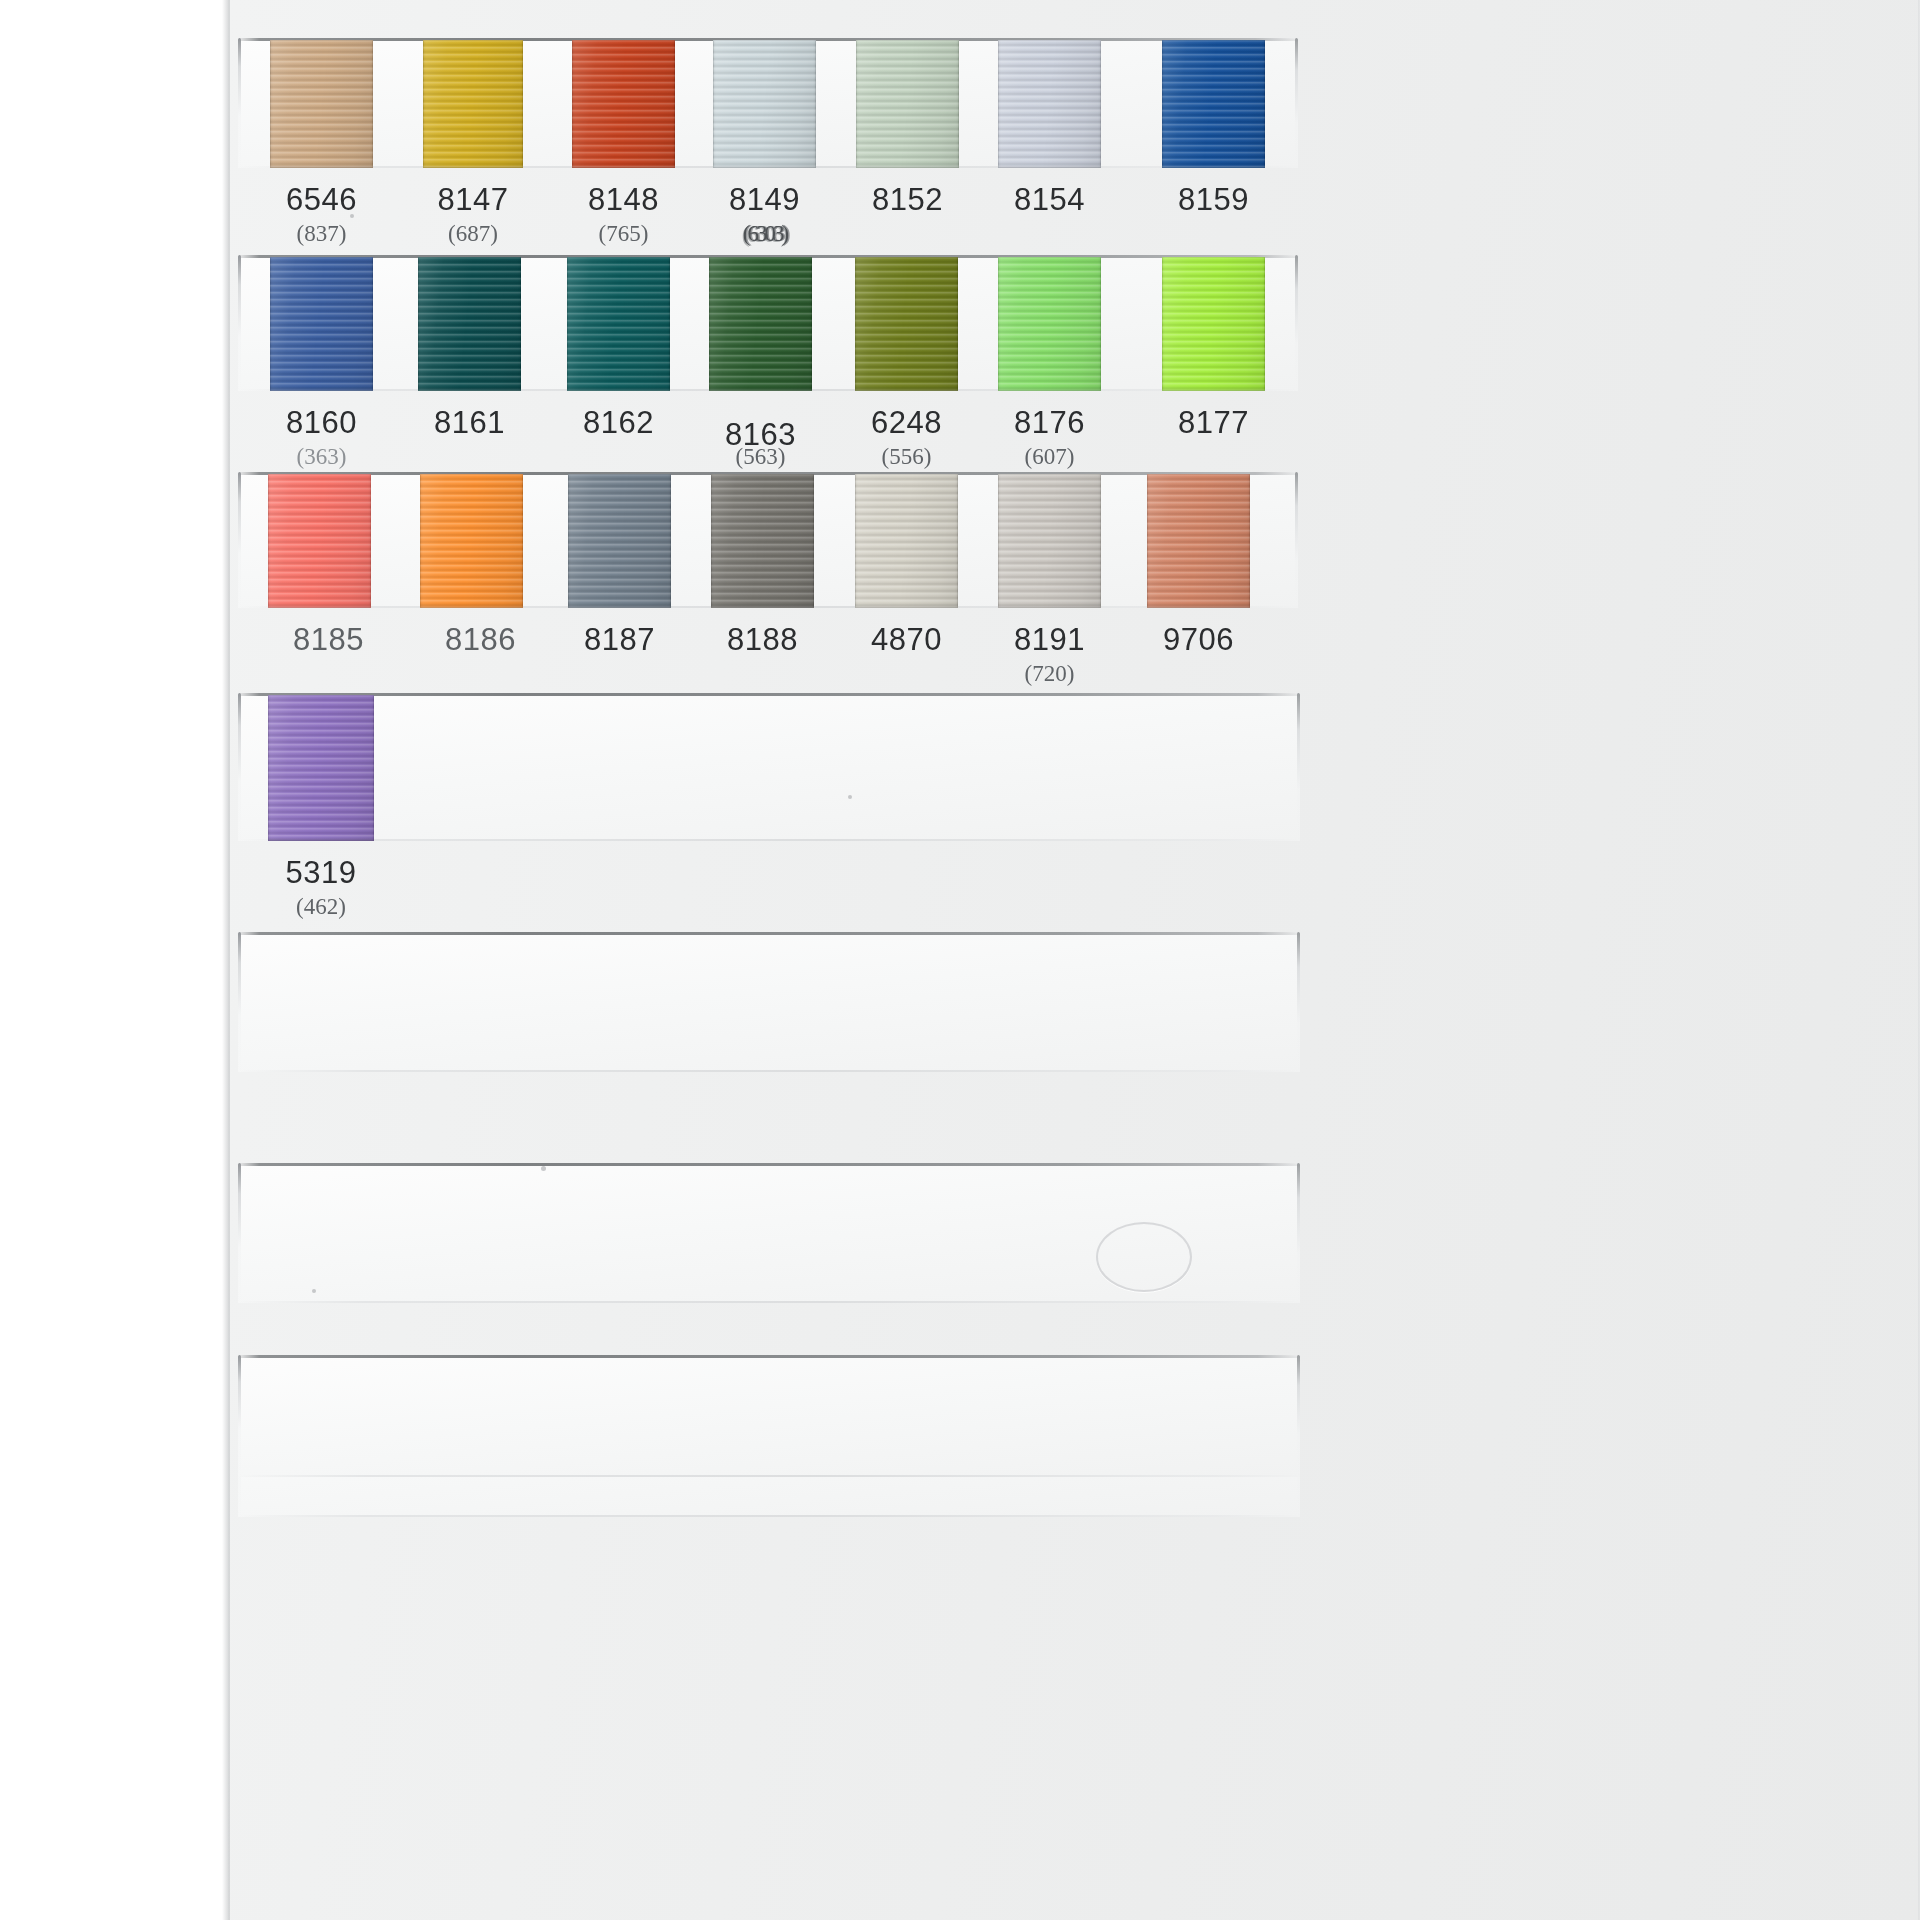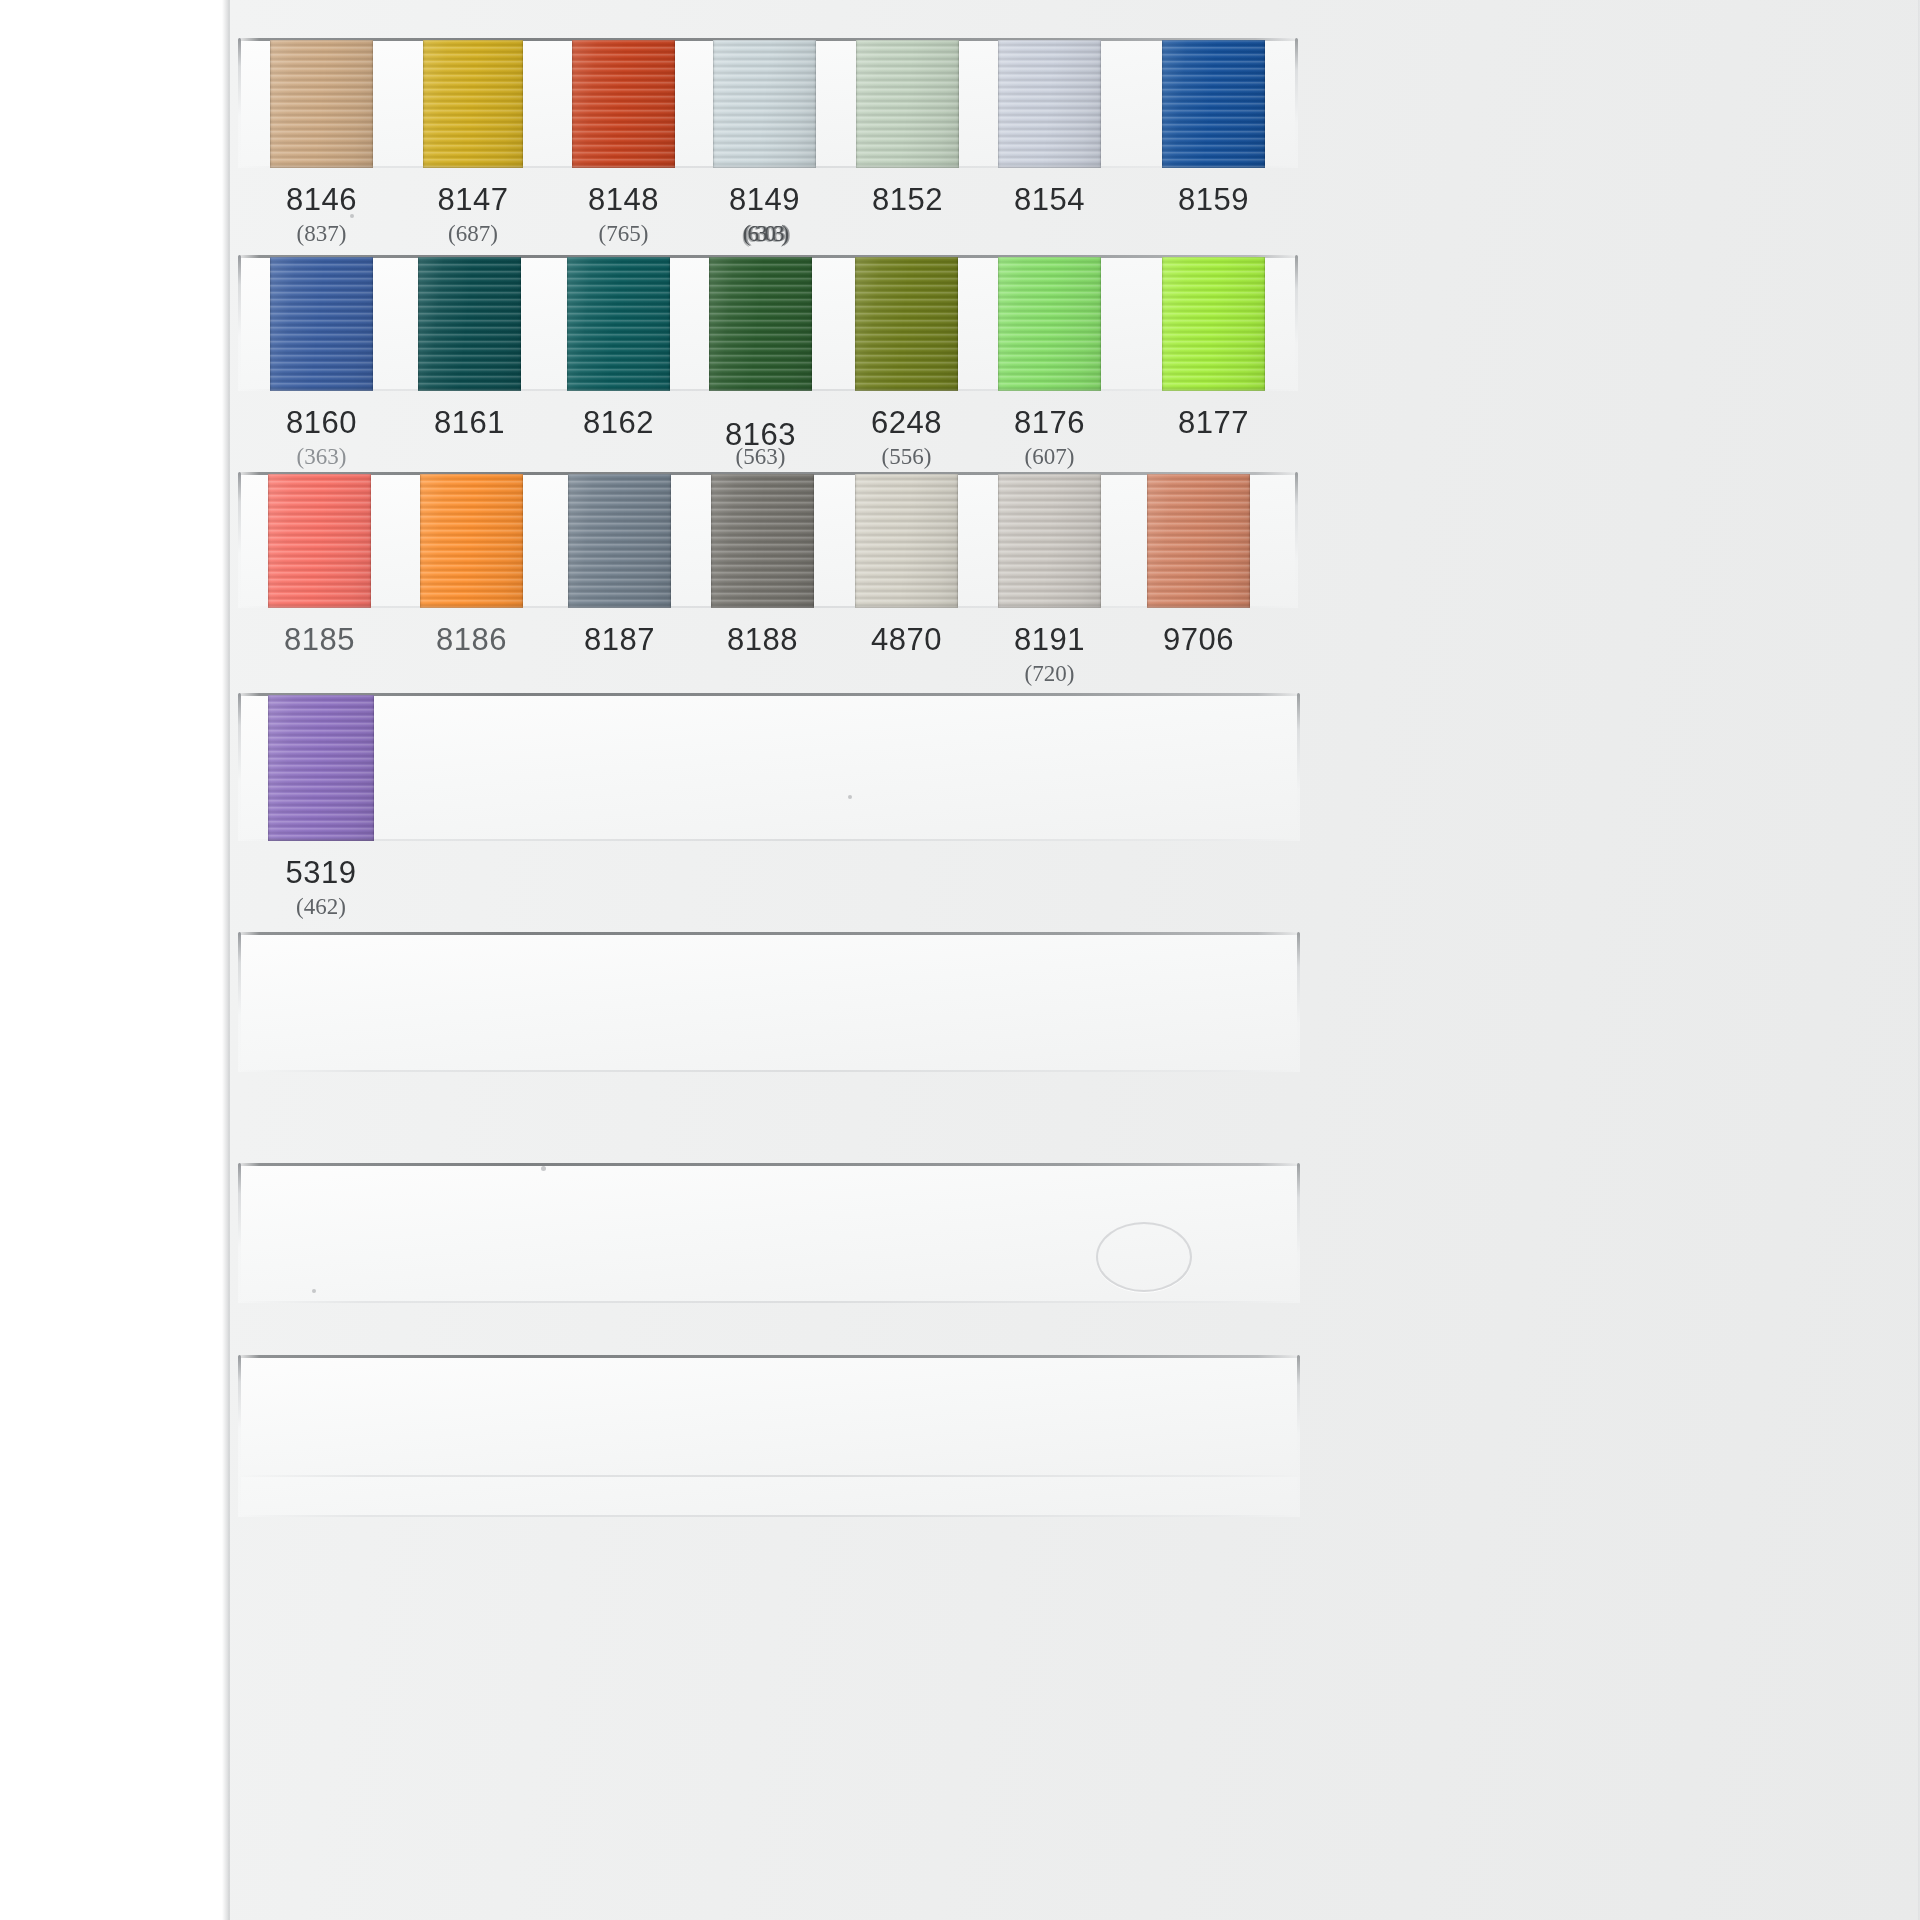--- a/index.html
+++ b/index.html
@@ -100,21 +100,21 @@
   
   .label{
     position:absolute;
     text-align:center;
     color:#2b2d2f;
     font-size:31px;
     letter-spacing:.5px;
     line-height:1;
     white-space:nowrap;
   }
-  .label.soft{color:#5e6265;}
+  .label.soft{color:#5e6265;padding-left:9px;}
   .sublabel{
     position:absolute;
     text-align:center;
     color:#5f6367;
     font-family:"Liberation Serif", serif;
     font-size:23px;
     line-height:1;
     white-space:nowrap;
   }
   .sublabel.faint{color:#8d9195;}
@@ -143,21 +143,21 @@
         <div class="cut-left"></div>
         <div class="cut-right"></div>
         <div class="cut-bottom"></div>
       </div>
       <div class="swatch" style="left: 42px; top: 40px; width: 103px; height: 128px; background: rgb(207, 171, 133);">
         <div class="weave"></div>
         <div class="sheen"></div>
         <div class="edge"></div>
         <div class="shadow-bottom"></div>
       </div>
-      <div class="label" style="left: 3.5px; top: 184px; width: 180px;">8146</div>
+      <div class="label" style="left: 3.5px; top: 184px; width: 180px;">6546</div>
       <div class="sublabel" style="left: 3.5px; top: 222px; width: 180px;">(837)</div>
       <div class="swatch" style="left: 195px; top: 40px; width: 100px; height: 128px; background: rgb(212, 176, 33);">
         <div class="weave"></div>
         <div class="sheen"></div>
         <div class="edge"></div>
         <div class="shadow-bottom"></div>
       </div>
       <div class="label" style="left: 155px; top: 184px; width: 180px;">8147</div>
       <div class="sublabel" style="left: 155px; top: 222px; width: 180px;">(687)</div>
       <div class="swatch" style="left: 344px; top: 40px; width: 103px; height: 128px; background: rgb(200, 66, 31);">

